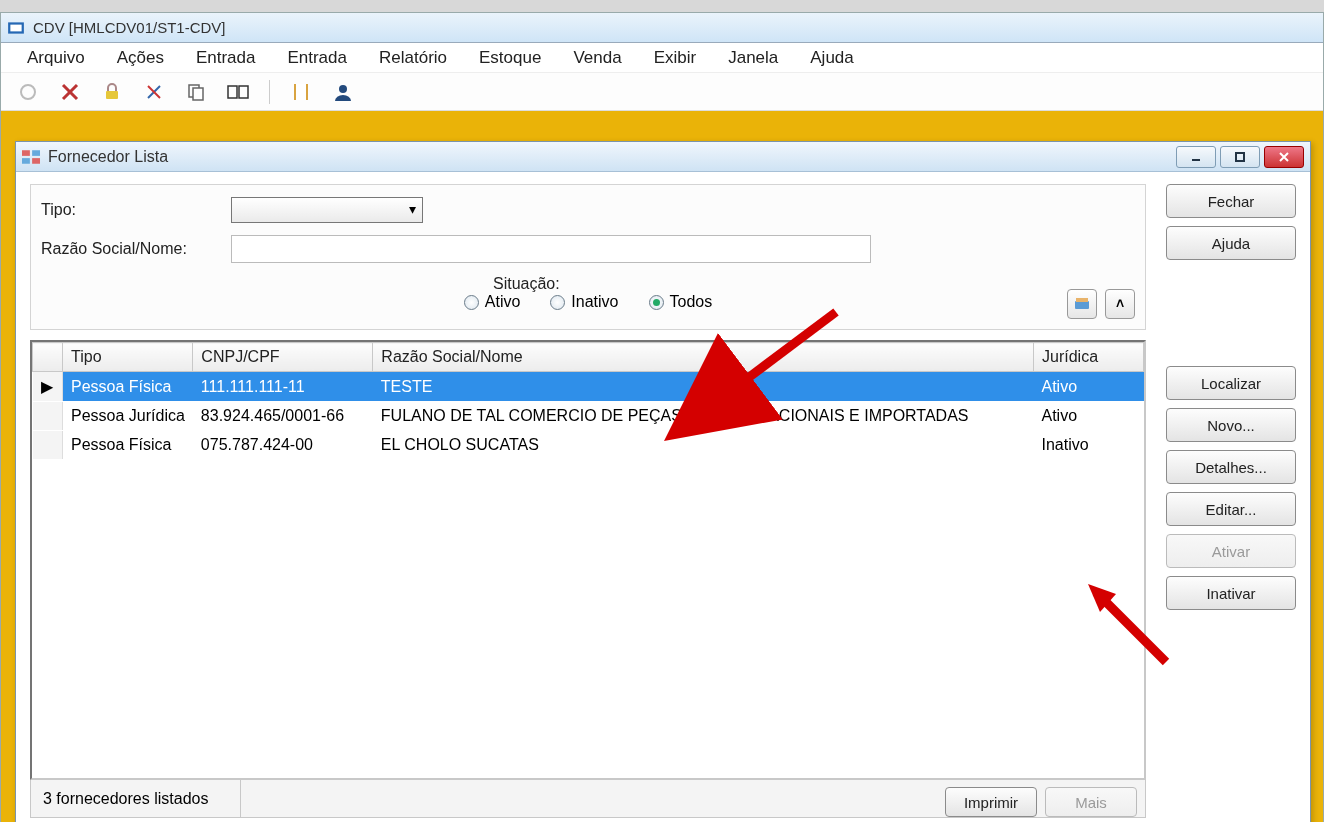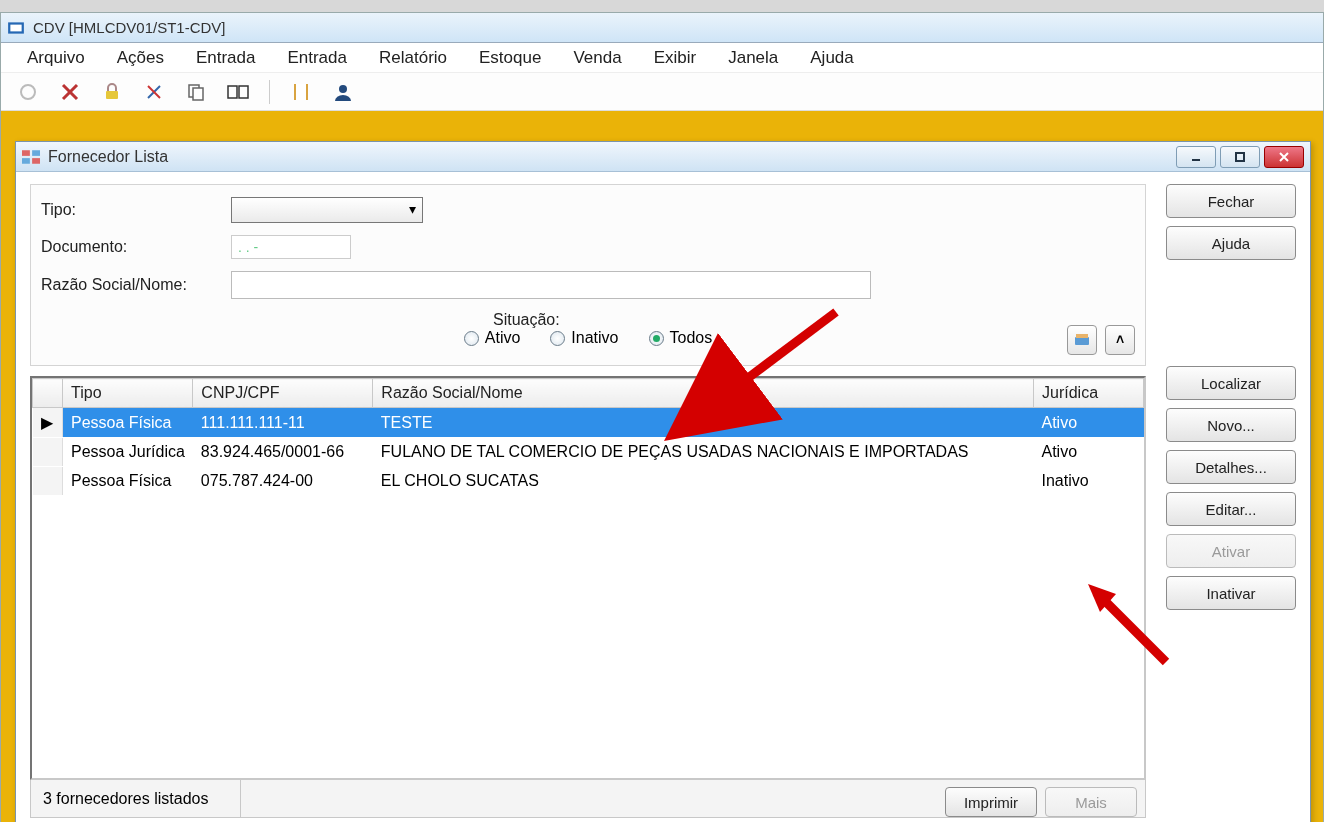--- a/index.html
+++ b/index.html
@@ -176,24 +176,20 @@
             </svg>
           </span>
       </div>
 
       <div class="modal-body">
         <div class="content-col">
           <div class="filter-panel">
             <div class="filter-row">
               <label>Tipo:</label>
               <div class="dropdown"></div>
-            </div>
-            <div class="filter-row">
-              <label>Documento:</label>
-              <div class="masked-input">.   .   -</div>
             </div>
             <div class="filter-row">
               <label>Razão Social/Nome:</label>
               <input class="text-input" type="text" style="">
             </div>
             <div class="filter-row" style="margin-bottom:8px;flex-direction:column;">
               <label>Situação:</label>
               <div class="radio-row">
                 <span class="radio">
                     <span class="dot"></span>

